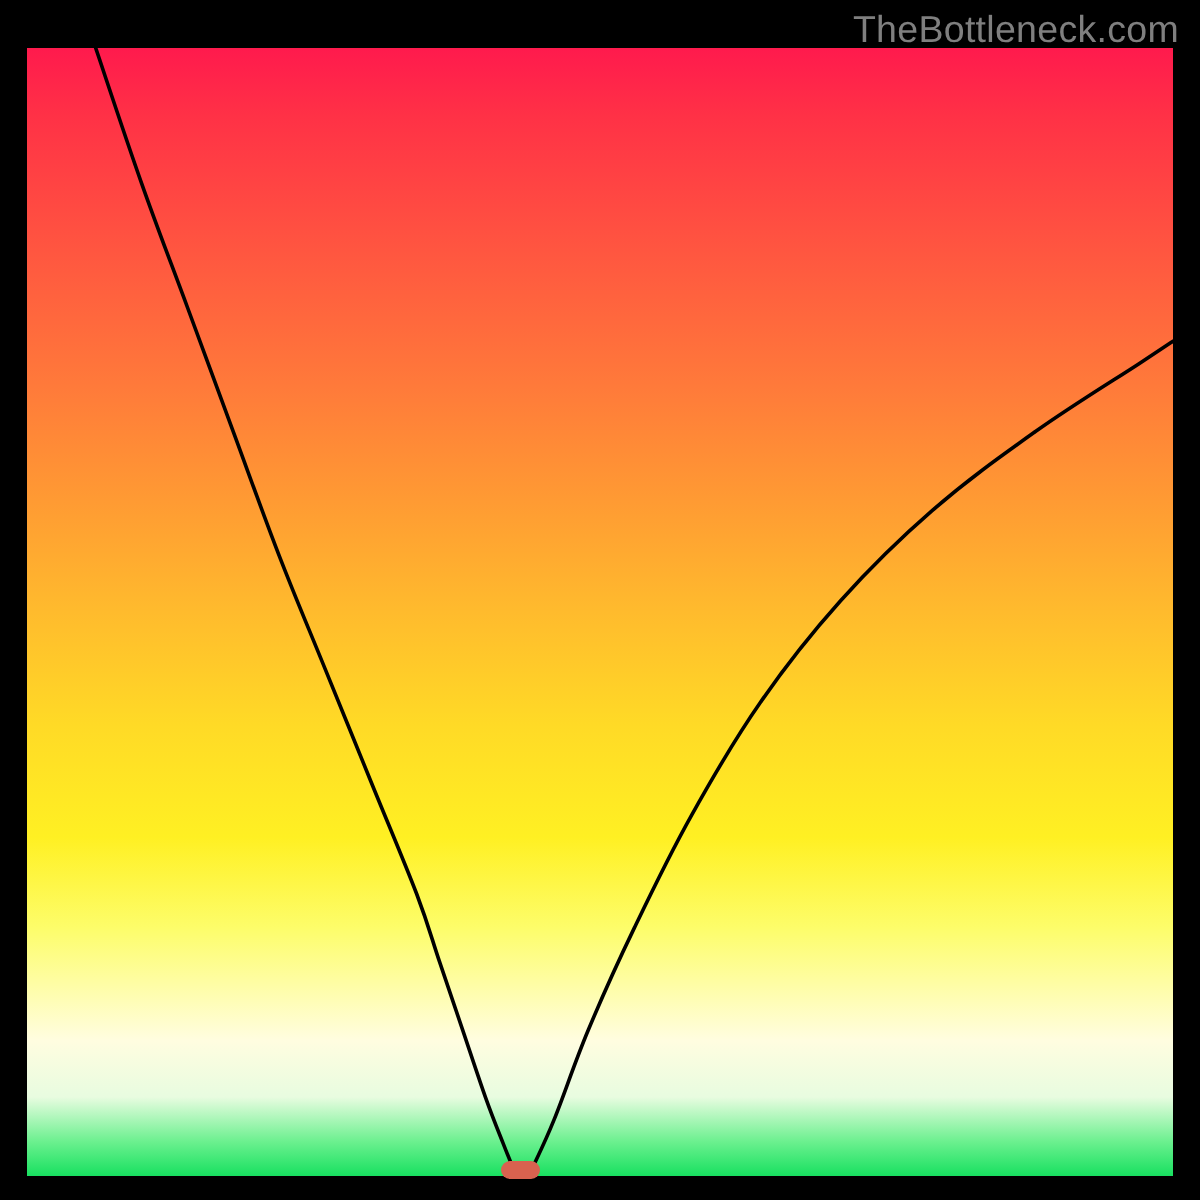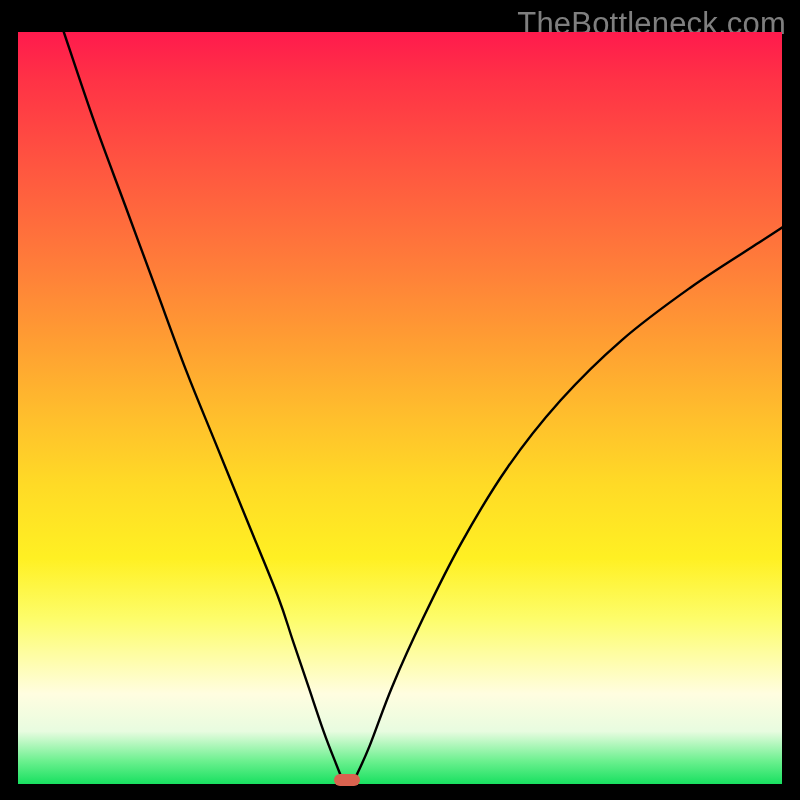--- a/index.html
+++ b/index.html
@@ -40,21 +40,21 @@
       #e8fce0 93%,
       #6af08e 97%,
       #18e060 100%
     );
   }
   .watermark {
     position: absolute;
     top: 6px;
     right: 14px;
     color: #7f7f7f;
-    font-size: 31px;
+    font-size: 25px;
     font-weight: 500;
     letter-spacing: 0.2px;
     user-select: none;
   }
   svg.curve {
     position: absolute;
     top: 0;
     left: 0;
     width: 764px;
     height: 752px;

